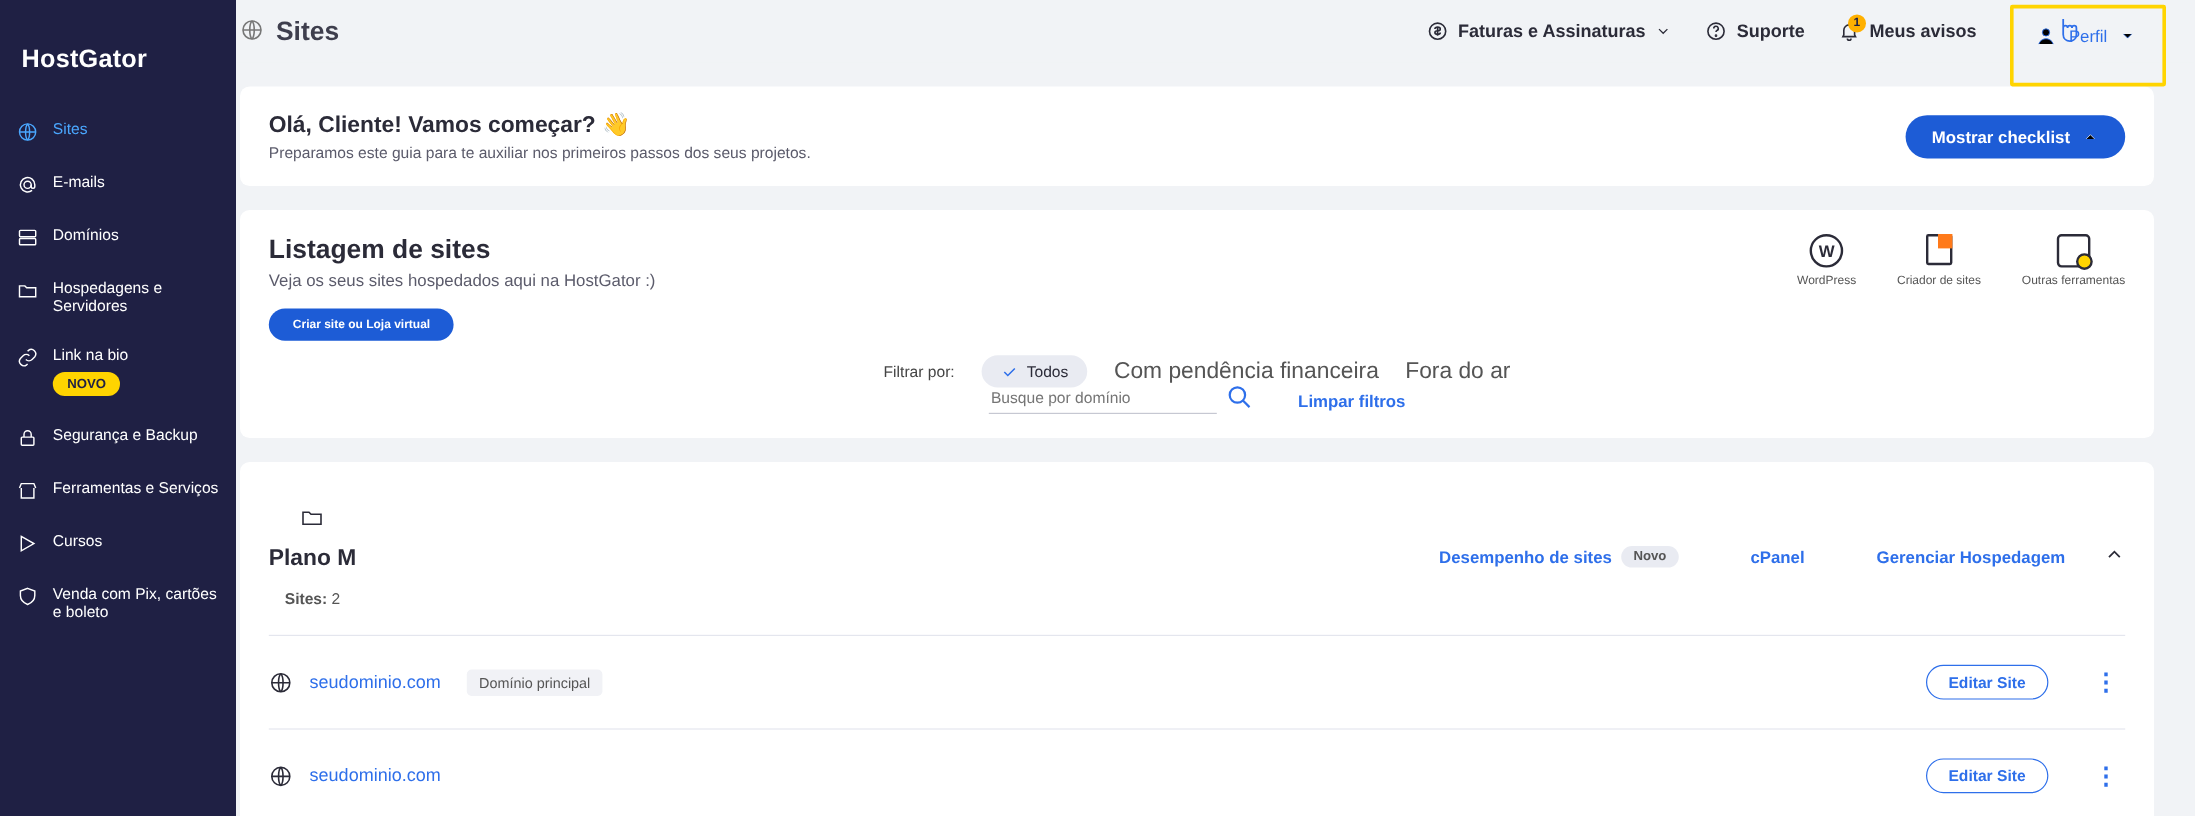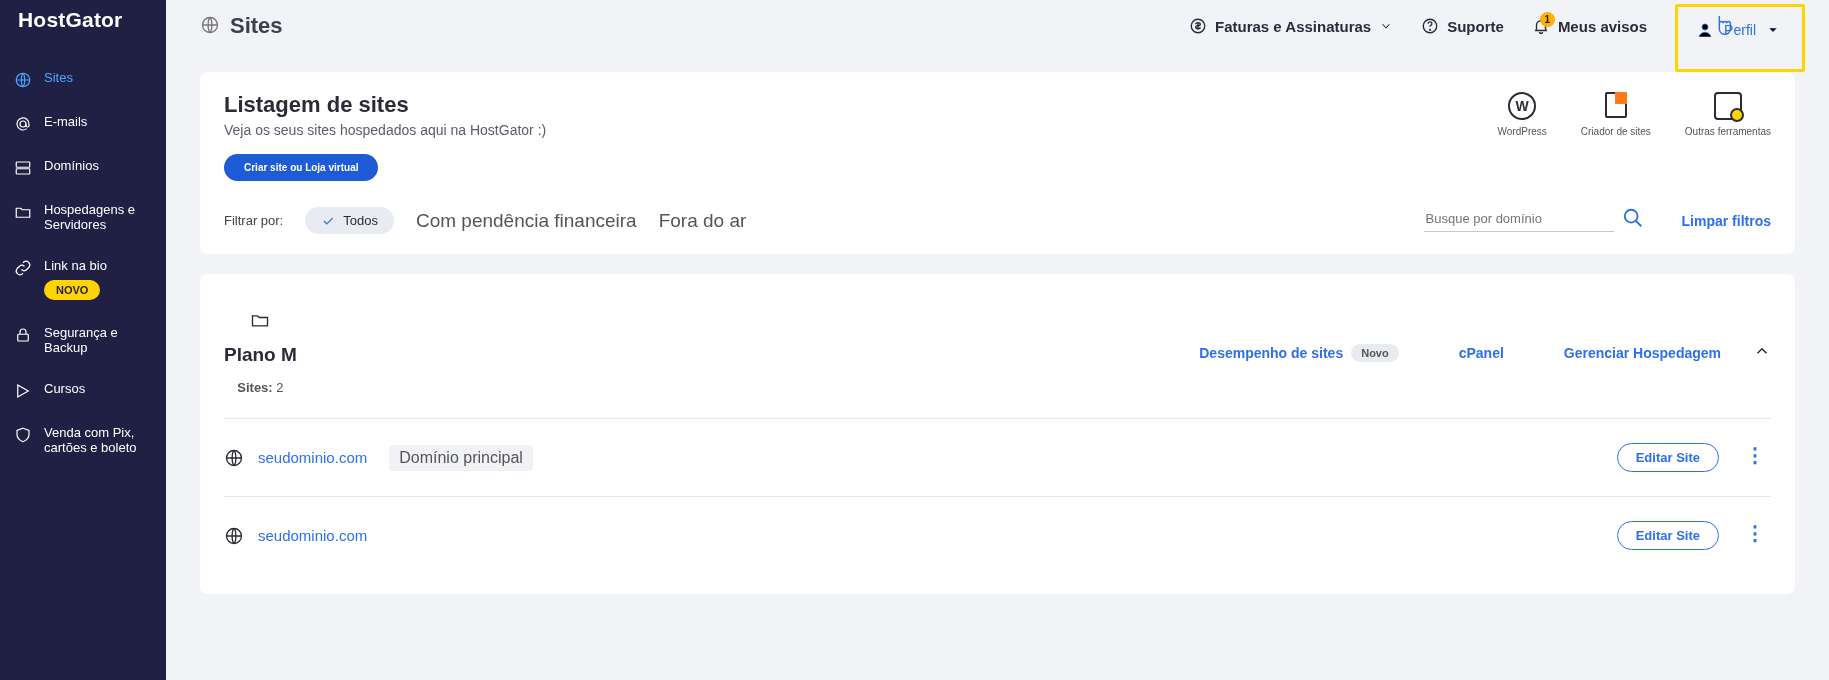--- a/index.html
+++ b/index.html
@@ -20,24 +20,24 @@
     font-family: "Segoe UI", Arial, sans-serif;
     font-size: 14px;
     color: var(--text);
     background: var(--bg);
     width: 1829px;
   }
   
   .sidebar {
     position: fixed;
     left: 0; top: 0; bottom: 0;
-    width: 166px;
+    width: 196px;
     background: var(--navy);
     color: #fff;
-    padding-top: 4px;
+    padding-top: 34px;
   }
   .brand {
     font-size: 21px;
     font-weight: 800;
     padding: 4px 18px 26px 18px;
     letter-spacing: .2px;
   }
   .nav-item {
     display: flex;
     align-items: flex-start;
@@ -149,21 +149,21 @@
   .doc-shape {
     width:22px;height:26px;border:2px solid #2b2b38;border-radius:2px;position:relative;margin:0 auto;
   }
   .doc-fold {
     position:absolute;right:-2px;top:-2px;width:12px;height:12px;background:#ff7a1a;
   }
   .tools-shape { width:28px;height:28px;border:2px solid #2b2b38;border-radius:4px;position:relative;margin:0 auto;}
   .tools-dot { position:absolute;right:-4px;bottom:-4px;width:14px;height:14px;border-radius:50%;background:#ffd400;border:2px solid #2b2b38;}
 
   
-  .filters-row { display:flex; align-items:center; justify-content:space-between; margin-top:26px; }
+  .filters-row { display:flex; align-items:center; justify-content:space-between; margin-top:12px;flex-direction:column; }
   .filters-left { display:flex; align-items:center; gap:22px; }
   .filter-label { font-size:13px; color:#444; }
   .filter-pill {
     background: var(--capsule); border-radius:999px;
     padding:6px 16px; display:flex; align-items:center; gap:8px;
     font-size:13px; cursor:pointer;
   }
   .filter-pill svg { stroke: var(--blue); stroke-width:2.2; fill:none; }
   .filter-chip { font-size:19px; color:#555; cursor:pointer; }
   .filters-right { display:flex; align-items:center; gap:28px; }
@@ -196,24 +196,24 @@
   .divider { height:1px; background:var(--border); margin:6px 0 0 0; }
 
   .site-row {
     display:flex; align-items:center; justify-content:space-between;
     padding: 24px 0; border-bottom:1px solid var(--border);
   }
   .site-left { display:flex; align-items:center; gap:14px; }
   .site-left svg { stroke:#2b2b38; stroke-width:1.6; fill:none;}
   .site-domain { color: var(--link); font-size:15px; font-weight:500; cursor:pointer;}
   .tag-principal {
-    background:#f1f2f6; color:#555; font-size:16px;
+    background:#f1f2f6; color:#555; font-size:12px;
     padding:4px 10px; border-radius:4px; margin-left:8px;
   }
-  .site-right { display:flex; align-items:flex-start; gap:20px; }
+  .site-right { display:flex; align-items:center; gap:32px; }
   .btn-outline {
     border:1.5px solid var(--blue); color:var(--blue);
     background:#fff; border-radius:999px; padding:6px 18px;
     font-size:13px; font-weight:600; cursor:pointer;
   }
   .kebab { color: var(--blue); font-size:20px; font-weight:800; cursor:pointer; padding:0 6px;}
   .plan-card { margin-top: 0; }
 </style>
 </head>
 <body>
@@ -276,20 +276,29 @@
   <div class="nav-item">
     <span class="icon">
       <svg width="18" height="18" viewBox="0 0 24 24">
           <rect x="5" y="11" width="14" height="9" rx="1"></rect>
           <path d="M8 11V8a4 4 0 0 1 8 0v3"></path>
         </svg>
     </span>
     <span class="nav-label">Segurança e Backup</span>
   </div>
 
+  <div class="nav-item">
+    <span class="icon">
+      <svg width="18" height="18" viewBox="0 0 24 24">
+          <path d="M3 9l2-5h14l2 5"></path>
+          <path d="M5 9v11h14V9"></path>
+        </svg>
+    </span>
+    <span class="nav-label">Ferramentas e Serviços</span>
+  </div>
 
   <div class="nav-item">
     <span class="icon">
       <svg width="18" height="18" viewBox="0 0 24 24">
           <path d="M5 4l14 8-14 8z"></path>
         </svg>
     </span>
     <span class="nav-label">Cursos</span>
   </div>
 
@@ -353,20 +362,32 @@
             </svg></span>
         <span class="cursor">
           <svg width="22" height="26" viewBox="0 0 24 28" fill="none" stroke="#2b2b38" stroke-width="1.6">
               <path d="M8 3v14M8 17c0 4 3 6 6 6s6-2 6-6v-6a2 2 0 0 0-4 0M16 11a2 2 0 0 0-4 0M12 11a2 2 0 0 0-4 0"></path>
             </svg>
         </span>
       </div>
     </div>
   </div>
 
+  <section class="card welcome-row">
+    <div>
+      <div class="welcome-title">Olá, Cliente! Vamos começar? 👋</div>
+      <div class="welcome-sub">Preparamos este guia para te auxiliar nos primeiros passos dos seus projetos.</div>
+    </div>
+    <button class="btn-primary">
+      <span>Mostrar checklist</span>
+      <span class="chev"><svg width="14" height="14" viewBox="0 0 24 24">
+            <path d="M6 15l6-6 6 6"></path>
+          </svg></span>
+    </button>
+  </section>
 
   <section class="card">
     <div class="list-header">
       <div>
         <div class="list-title">Listagem de sites</div>
         <div class="list-sub">Veja os seus sites hospedados aqui na HostGator :)</div>
         <div style="margin-top:16px;">
           <button class="btn-primary-sm">Criar site ou Loja virtual</button>
         </div>
       </div>

